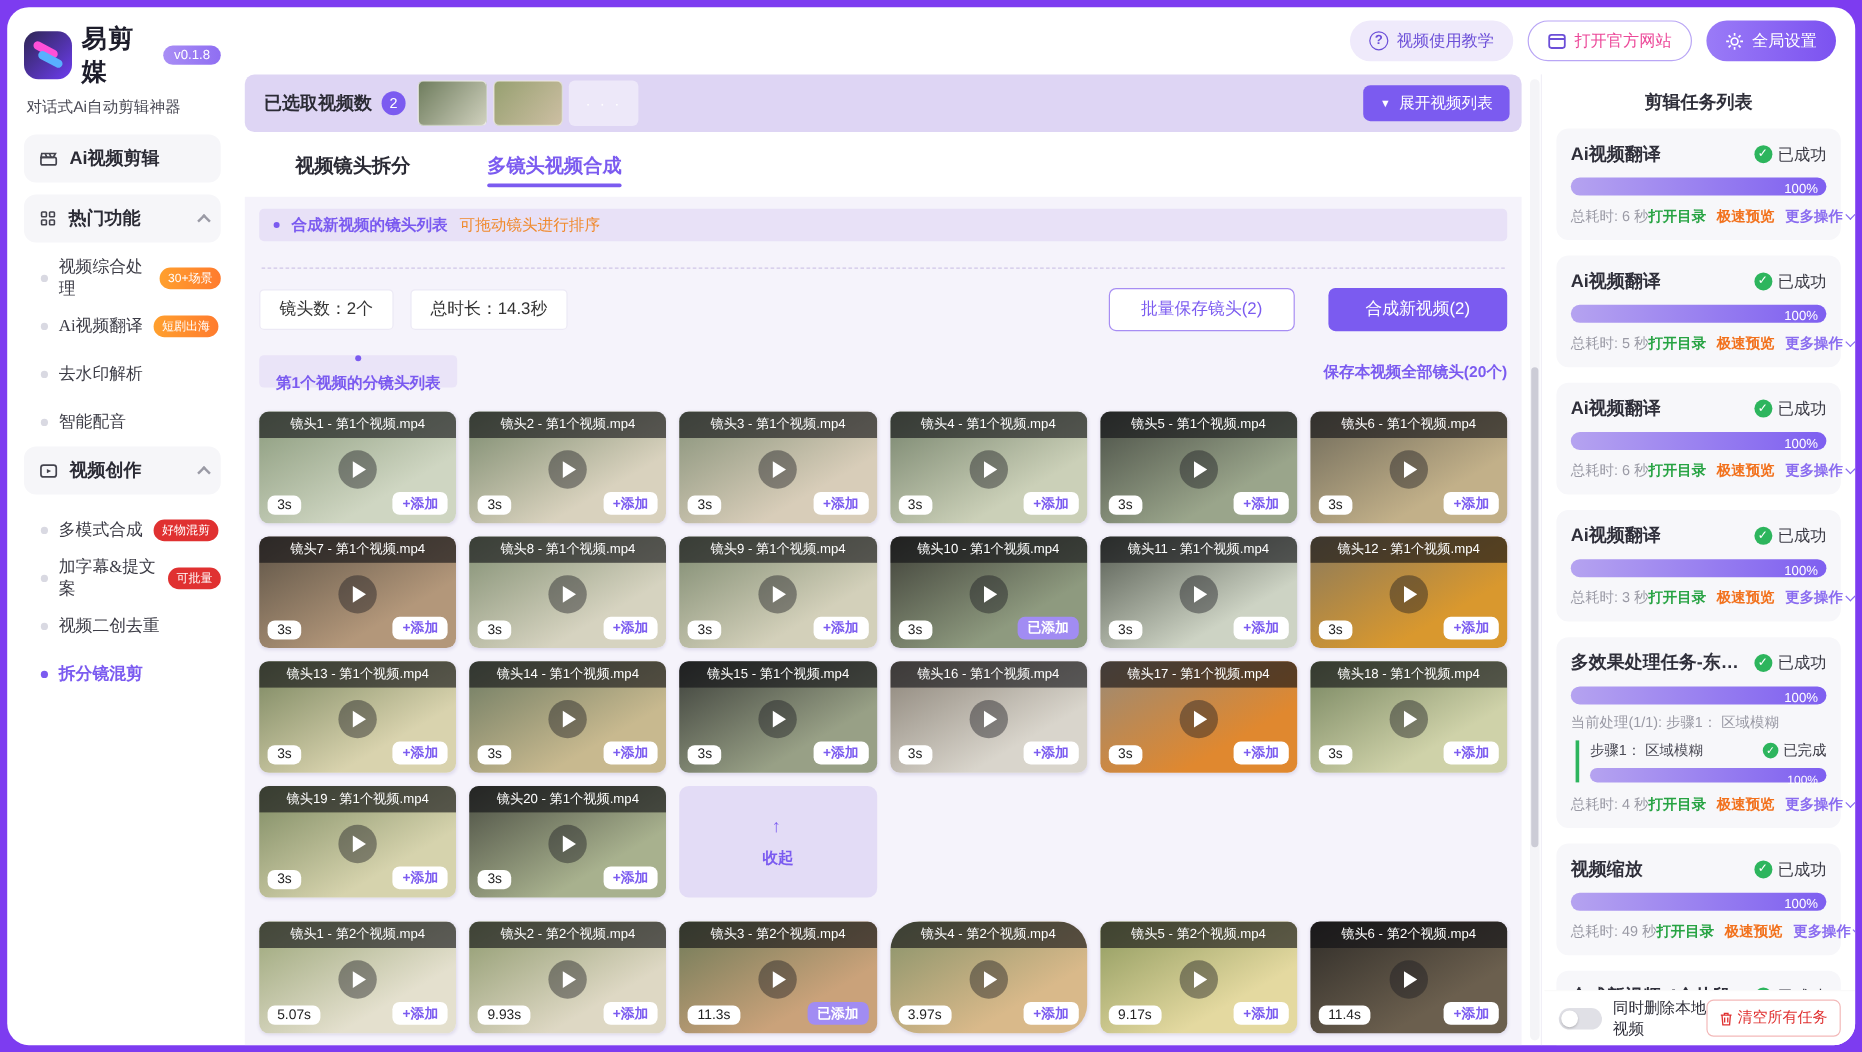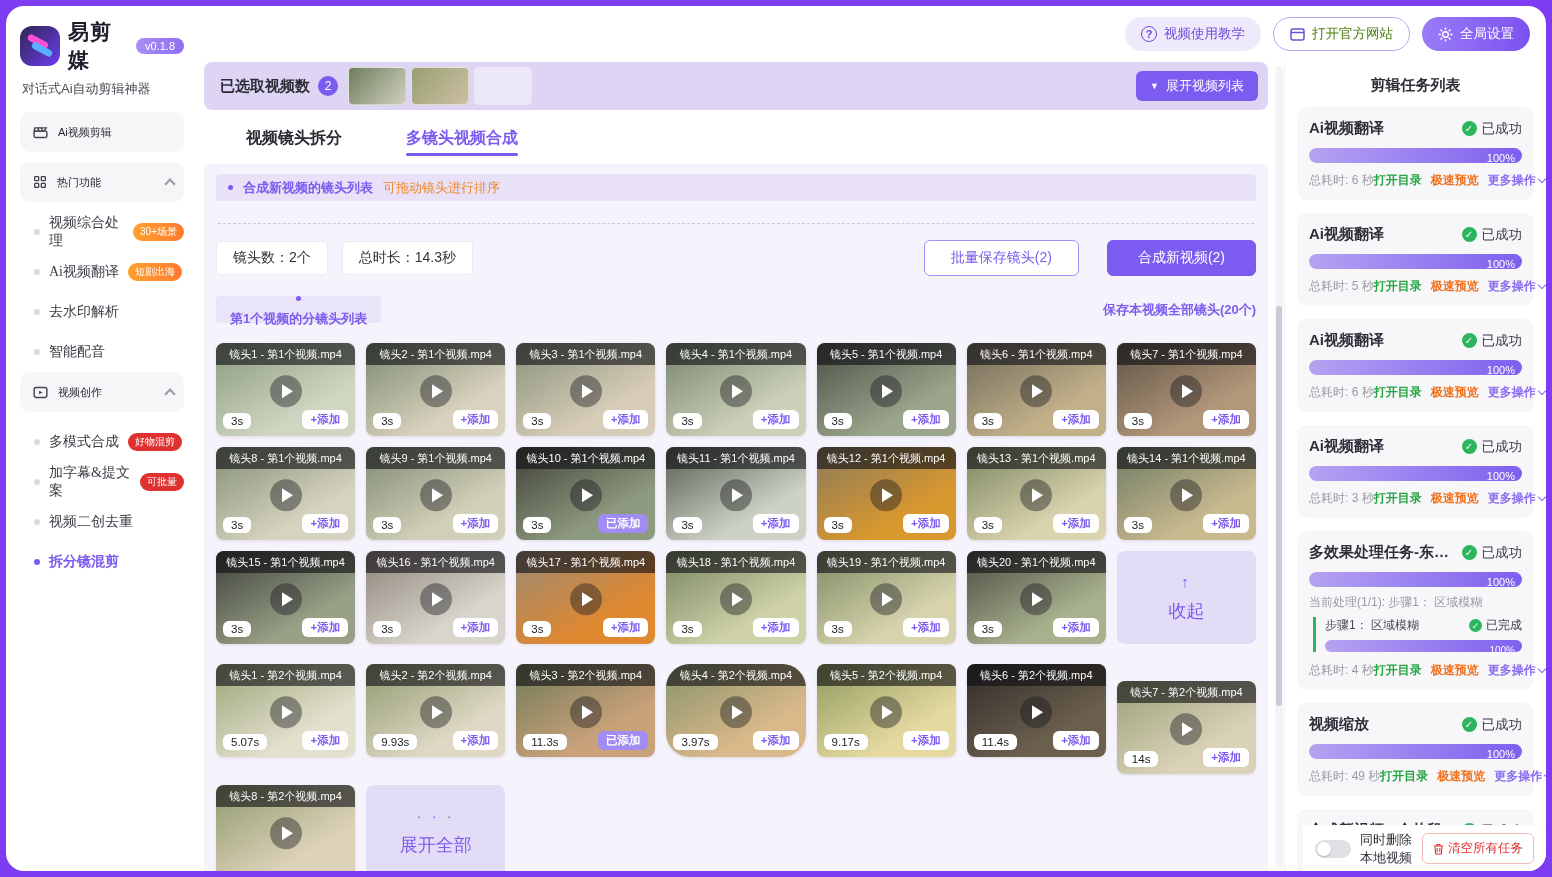--- a/index.html
+++ b/index.html
@@ -11,38 +11,38 @@
   .sidebar{width:190px;flex-shrink:0;padding:12px 12px 0 14px;}
   .logo-row{display:flex;align-items:center;gap:8px;}
   .logo-icon{width:40px;height:40px;border-radius:12px;background:linear-gradient(135deg,#2e2653,#6d3df0);position:relative;flex-shrink:0;overflow:hidden;}
   .logo-icon:before,.logo-icon:after{content:"";position:absolute;width:22px;height:7px;border-radius:4px;}
   .logo-icon:before{background:#ff4fd8;left:7px;top:12px;transform:rotate(28deg);}
   .logo-icon:after{background:#58b0ff;left:11px;top:20px;transform:rotate(28deg);}
   .logo-name{font-size:21px;font-weight:bold;color:#1d1d2b;letter-spacing:1px;}
   .ver-pill{background:linear-gradient(90deg,#a98ef5,#8f6ef2);color:#fff;font-size:11px;border-radius:10px;padding:2px 9px;margin-left:2px;}
   .tagline{font-size:13px;color:#4a4a55;margin:6px 0 14px 2px;}
   .s-section{display:flex;align-items:center;gap:9px;background:#f6f6f9;border-radius:10px;height:40px;padding:0 10px 0 12px;margin-bottom:10px;cursor:pointer;}
-  .s-section .lbl{font-size:11px;color:#2b2b35;font-weight:normal;flex:1;}
+  .s-section .lbl{font-size:15px;color:#2b2b35;font-weight:bold;flex:1;}
   .s-section svg{display:block;}
   .s-item{display:flex;align-items:center;gap:9px;height:40px;padding-left:14px;cursor:pointer;}
   .s-item .dot{width:6px;height:6px;border-radius:50%;background:#d9d9e2;flex-shrink:0;}
   .s-item .lbl{font-size:14px;color:#3c3c46;font-family:Liberation Serif, serif;}
   .s-item.active .dot{background:#7b5bf0;}
   .s-item.active .lbl{color:#7b5bf0;font-weight:bold;}
   .badge{font-size:10px;color:#fff;border-radius:9px;padding:2px 7px;white-space:nowrap;}
   .badge.orange{background:linear-gradient(90deg,#ffa02e,#ff7b2e);}
   .badge.red{background:#e03131;}
   .chev{width:8px;height:8px;border-left:2px solid #9a9aa5;border-top:2px solid #9a9aa5;transform:rotate(45deg);margin-top:4px;}
 
   
   .right-col{flex:1;display:flex;flex-direction:column;min-width:0;}
   .topbar{height:56px;display:flex;align-items:center;justify-content:flex-end;gap:12px;padding:0 16px;flex-shrink:0;}
   .pill-btn{display:flex;align-items:center;gap:7px;height:34px;border-radius:17px;padding:0 16px;font-size:13.5px;cursor:pointer;}
   .pill-btn.soft{background:#efeafb;color:#6c4fd8;}
-  .pill-btn.outline{background:#fff;border:1px solid #b9a6f5;color:#4d7c0f;}
+  .pill-btn.outline{background:#fff;border:1px solid #b9a6f5;color:#ec4899;}
   .pill-btn.solid{background:linear-gradient(90deg,#9a7bf7,#7c52f0);color:#fff;}
   .q-circle{width:16px;height:16px;border:1.5px solid currentColor;border-radius:50%;font-size:11px;display:flex;align-items:center;justify-content:center;font-weight:bold;}
 
   .content-row{flex:1;display:flex;min-height:0;}
   .main{flex:1;min-width:0;display:flex;flex-direction:column;padding:0 6px 0 8px;}
 
   
   .sel-bar{height:48px;background:#ded5f4;border-radius:8px;display:flex;align-items:center;padding:0 10px 0 16px;flex-shrink:0;}
   .sel-label{font-size:15px;color:#2b2b35;font-weight:bold;}
   .count-badge{width:20px;height:20px;border-radius:50%;background:#7b5bf0;color:#fff;font-size:12px;display:flex;align-items:center;justify-content:center;margin:0 10px 0 8px;}
@@ -66,32 +66,32 @@
   .dashed{border-top:1px dashed #cfc6e8;margin:22px 2px 0;}
   .stats-row{display:flex;align-items:center;margin-top:16px;gap:14px;}
   .stat-box{background:#fff;border:1px solid #ece9f5;border-radius:4px;font-size:14px;color:#333;padding:7px 16px;}
   .stats-row .spacer{flex:1;}
   .btn-outline{background:#fff;border:1px solid #a78df3;color:#7b5bf0;font-size:14px;border-radius:6px;height:36px;padding:0 26px;display:flex;align-items:center;cursor:pointer;}
   .btn-solid{background:#7b5bf0;border:1px solid #7b5bf0;color:#fff;font-size:14px;border-radius:6px;height:36px;padding:0 30px;display:flex;align-items:center;cursor:pointer;}
   .section-row{display:flex;align-items:center;margin-top:20px;}
   .section-chip{background:#eae4f8;border-radius:4px;height:27px;display:inline-flex;align-items:center;gap:9px;padding:0 14px;flex-direction:column;}
   .section-chip span{font-size:13px;color:#7b5bf0;font-weight:bold;}
   .save-link{margin-left:auto;font-size:13px;color:#7b5bf0;font-weight:bold;cursor:pointer;}
-  .clip-grid{display:grid;grid-template-columns:repeat(7,1fr);gap:11px;margin-top:20px;}
+  .clip-grid{display:grid;grid-template-columns:repeat(6,1fr);gap:11px;margin-top:20px;}
   .clip{position:relative;height:93px;border-radius:8px;overflow:hidden;cursor:pointer;box-shadow:0 1px 3px rgba(60,40,120,.12);}
   .clip .strip{position:absolute;top:0;left:0;right:0;height:22px;background:rgba(15,15,20,.62);color:#fff;font-size:11px;line-height:22px;text-align:center;white-space:nowrap;overflow:hidden;text-overflow:ellipsis;padding:0 5px;}
   .clip .play{position:absolute;left:50%;top:50%;transform:translate(-50%,-46%);width:32px;height:32px;border-radius:50%;background:rgba(25,25,30,.42);display:flex;align-items:center;justify-content:center;}
   .clip .play i{display:block;width:0;height:0;border-left:11px solid #fff;border-top:7px solid transparent;border-bottom:7px solid transparent;margin-left:3px;}
   .clip .dur{position:absolute;left:7px;bottom:7px;background:#fff;border-radius:6px;font-size:11.5px;color:#222;padding:2px 8px;}
   .clip .add{position:absolute;right:7px;bottom:7px;background:#fff;border-radius:6px;font-size:11.5px;color:#7b5bf0;font-weight:bold;padding:2px 8px;}
   .clip .add.added{background:#a violet;}
   .clip .add.added{background:#a18cf3;color:#fff;}
   .tile-box{height:93px;border-radius:8px;background:#e3dcf6;display:flex;flex-direction:column;align-items:center;justify-content:center;gap:9px;cursor:pointer;}
   .tile-box .ico{font-size:15px;color:#7b5bf0;letter-spacing:3px;}
-  .tile-box .lb{font-size:18px;color:#7b5bf0;font-weight:normal;}
+  .tile-box .lb{font-size:13px;color:#7b5bf0;font-weight:bold;}
 
   
   .sb-track{width:8px;flex-shrink:0;background:#f4f4f7;border-radius:4px;margin:4px 1px;position:relative;}
   .sb-thumb{position:absolute;left:1px;right:1px;top:240px;height:400px;border-radius:3px;background:#ccccd6;}
 
   
   .taskpanel{width:262px;flex-shrink:0;border-left:1px solid #f1eff7;position:relative;padding:10px 12px 0;overflow:hidden;}
   .tp-title{text-align:center;font-size:15px;color:#2f2f3a;font-weight:bold;margin:4px 0 12px;}
   .task-card{background:#f7f7fa;border-radius:10px;padding:12px 12px 11px;margin-bottom:13px;}
   .t-head{display:flex;align-items:center;justify-content:space-between;gap:6px;}
@@ -109,21 +109,21 @@
   .lnk.p{color:#8a6cf0;display:inline-flex;align-items:center;gap:3px;}
   .mini-chev{width:6px;height:6px;border-right:1.5px solid #8a6cf0;border-bottom:1.5px solid #8a6cf0;transform:rotate(45deg);margin-top:-3px;}
   .t-current{font-size:12px;color:#9a9aa5;margin:-2px 0 6px;white-space:nowrap;overflow:hidden;}
   .step-box{border-left:3px solid #2db55d;margin:0 0 10px 4px;padding-left:9px;}
   .step-head{display:flex;align-items:center;justify-content:space-between;}
   .step-name{font-size:12px;color:#4a4a55;}
   .step-status{display:flex;align-items:center;gap:4px;font-size:12px;color:#3a3a44;}
   .check.sm{width:13px;height:13px;font-size:9px;}
   .pbar.sm{height:12px;margin:6px 0 0;border-radius:6px;}
   .pbar.sm span{font-size:10px;line-height:12px;}
-  .tp-footer{position:absolute;left:18px;right:0;bottom:0;height:46px;background:#fff;display:flex;align-items:center;padding:0 12px;border-top:1px solid #fafafa;}
+  .tp-footer{position:absolute;left:2px;right:0;bottom:0;height:46px;background:#fff;display:flex;align-items:center;padding:0 12px;border-top:1px solid #fafafa;}
   .toggle{width:36px;height:18px;border-radius:9px;background:#e0e0e6;position:relative;flex-shrink:0;cursor:pointer;}
   .toggle i{position:absolute;left:2px;top:2px;width:14px;height:14px;border-radius:50%;background:#fff;box-shadow:0 1px 2px rgba(0,0,0,.2);}
   .tg-label{font-size:13px;color:#2f2f3a;margin-left:9px;flex:1;}
   .clear-btn{border:1px solid #f3b9b9;background:#fff;border-radius:6px;color:#e03131;font-size:12.5px;padding:6px 10px;display:flex;align-items:center;gap:4px;cursor:pointer;}
 </style>
 </head>
 <body>
 
 <div class="app">
 

